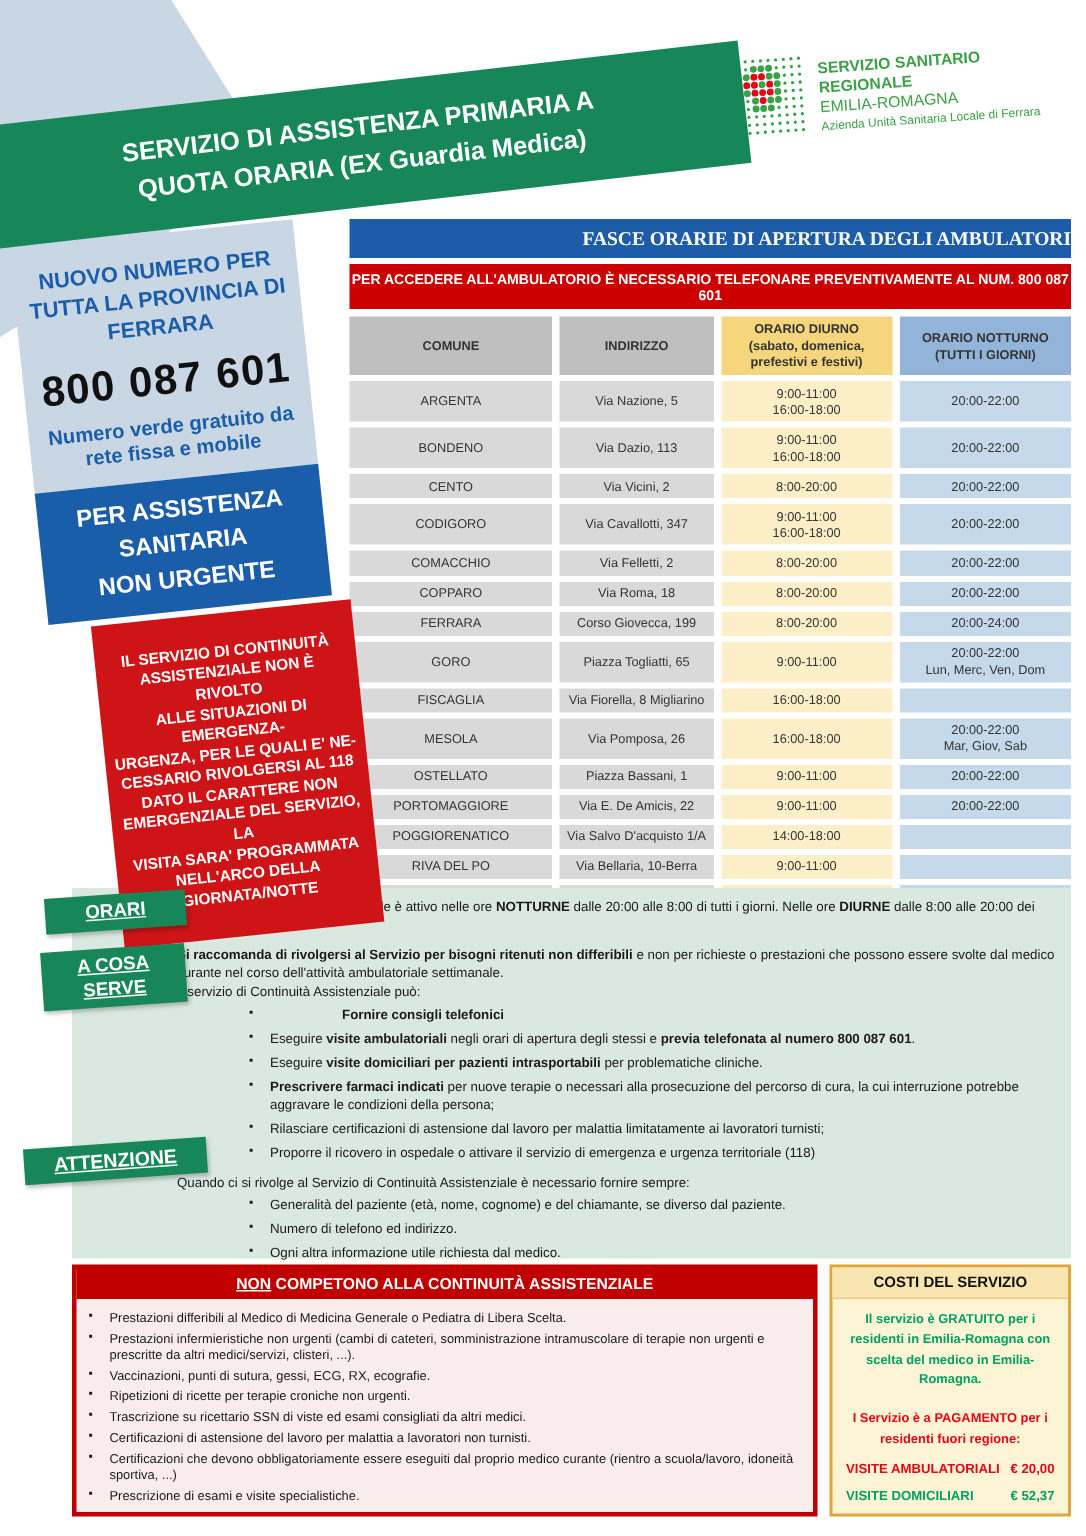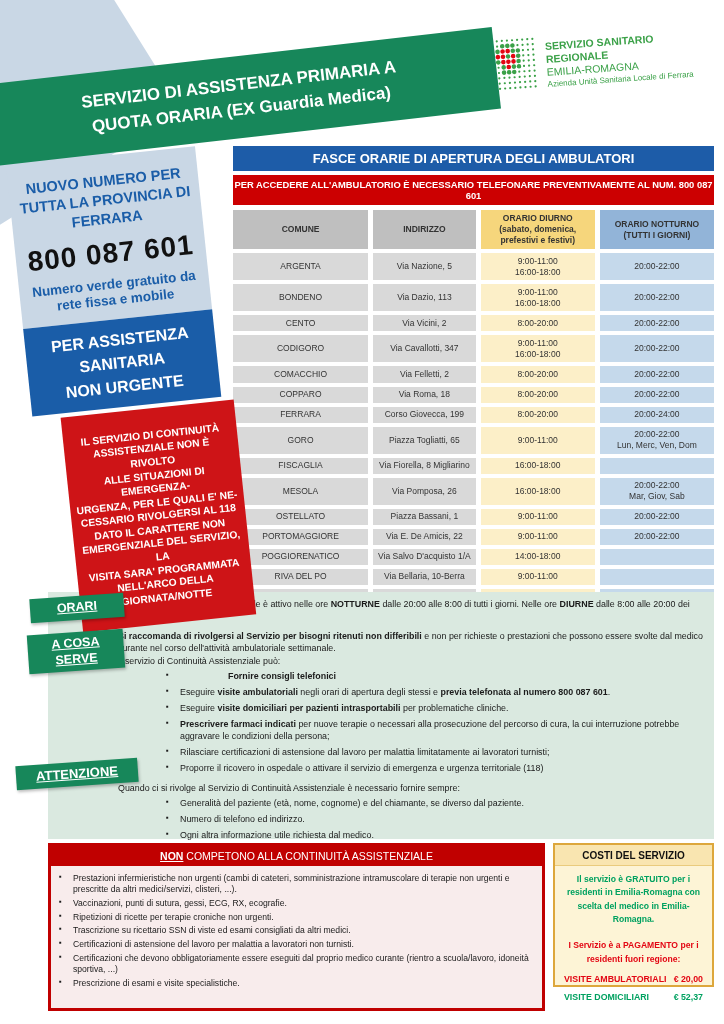--- a/index.html
+++ b/index.html
@@ -30,21 +30,21 @@
   .side-title{color:#1A5DA8;font-weight:bold;font-size:14.5px;line-height:1.3;white-space:pre-line;}
   .side-phone{color:#111;font-weight:bold;font-size:28px;margin:9px 0 7px;letter-spacing:1px;}
   .side-note{color:#1A5DA8;font-weight:bold;font-size:13.5px;line-height:1.25;white-space:pre-line;}
   .side-blue{background:#1A5DA8;color:#fff;font-weight:bold;font-size:16px;line-height:1.45;
              text-align:center;padding:9px 4px;white-space:pre-line;}
   .side-red{background:#CE1417;color:#fff;font-weight:bold;font-size:10.3px;line-height:1.32;
             text-align:center;padding:20px 6px;margin:4px -12px 0 28px;white-space:pre-line;}
 
   
   .tablewrap{position:absolute;left:233px;top:146px;width:481px;}
-  .tbl-title{background:#1D5CA8;color:#fff;font-weight:bold;font-size:13px;text-align:center;padding:5px 0;}
+  .tbl-title{background:#1D5CA8;color:#fff;font-weight:bold;font-size:13px;text-align:right;padding:5px 0;font-family:Liberation Serif, serif;}
   .tbl-notice{background:#CC0001;color:#fff;font-weight:bold;font-size:9.4px;text-align:center;
               padding:4px 0;margin-top:4px;}
   table.sched{border-collapse:separate;border-spacing:5px 4px;width:calc(100% + 10px);margin:1px -5px 0;}
   table.sched th{font-size:8.5px;font-weight:bold;color:#333;padding:3px 2px;line-height:1.3;
                  white-space:pre-line;text-align:center;vertical-align:middle;}
   table.sched td{font-size:8.5px;color:#333;padding:2.5px 2px;text-align:center;vertical-align:middle;
                  line-height:1.3;white-space:pre-line;}
   .h-gray{background:#BFBFBF;margin-left:20px;} .h-yellow{background:#F6D67C;} .h-blue{background:#92B4D8;}
   .c-com{background:#D9D9D9;font-weight:normal;} .c-ind{background:#D9D9D9;}
   .c-yel{background:#FCEFC8;} .c-blu{background:#C5D9EB;}
@@ -66,21 +66,21 @@
   .lbl-att{left:16px;top:762px;width:106px;font-size:13px;}
 
   
   .nonbox{position:absolute;left:48px;top:843px;width:497px;height:168px;border:3px solid #C00000;
           background:#F8ECEC;box-sizing:border-box;}
   .nonbox-h{background:#C00000;color:#fff;text-align:center;font-weight:bold;font-size:10.5px;padding:4px 0;}
   .nonbox ul.sq{margin:7px 10px 0 8px;}
   .nonbox ul.sq li{font-size:8.6px;margin-bottom:2.8px;line-height:1.28;}
 
   
-  .costi{position:absolute;left:553px;top:843px;width:161px;height:144px;border:2px solid #DDA73C;
+  .costi{position:absolute;left:553px;top:843px;width:161px;height:168px;border:2px solid #DDA73C;
          background:#FDF4D6;box-sizing:border-box;text-align:center;}
   .costi-title{font-weight:bold;font-size:10px;color:#111;padding:5px 0 4px;background:#F9E5B0;
                border-bottom:1px solid #EACB7D;}
   .costi-free{color:#00A160;font-weight:bold;font-size:8.6px;line-height:1.55;padding:7px 8px 0;}
   .costi-pay{color:#E30613;font-weight:bold;font-size:8.6px;line-height:1.55;padding:13px 12px 0;}
   .price{display:flex;justify-content:space-between;padding:0 9px;font-weight:bold;font-size:8.8px;margin-top:8px;}
   .price.red{color:#E30613;} .price.green{color:#00A160;}
 </style>
 </head>
 <body>
@@ -385,23 +385,24 @@
     <p class="tight">Quando ci si rivolge al Servizio di Continuità Assistenziale è necessario fornire sempre:</p>
     <ul class="sq">
 
     <li>Generalità del paziente (età, nome, cognome) e del chiamante, se diverso dal paziente.</li>
         <li>Numero di telefono ed indirizzo.</li>
         <li>Ogni altra informazione utile richiesta dal medico.</li>
       </ul>
   </div>
 
   <div class="nonbox">
-    <div class="nonbox-h"><span style="font-weight: bold; text-decoration: underline;">NON</span><span style="font-weight: normal;"> COMPETONO ALLA CONTINUITÀ ASSISTENZIALE</span></div>
+    <div class="nonbox-h"><span style="font-weight: bold; text-decoration: underline;">NON</span><span style="font-weight: bold;"> COMPETONO ALLA CONTINUITÀ ASSISTENZIALE</span></div>
     <ul class="sq">
 
+    <li>Prestazioni differibili al Medico di Medicina Generale o Pediatra di Libera Scelta.</li>
         <li>Prestazioni infermieristiche non urgenti (cambi di cateteri, somministrazione intramuscolare di terapie non urgenti e prescritte da altri medici/servizi, clisteri, ...).</li>
         <li>Vaccinazioni, punti di sutura, gessi, ECG, RX, ecografie.</li>
         <li>Ripetizioni di ricette per terapie croniche non urgenti.</li>
         <li>Trascrizione su ricettario SSN di viste ed esami consigliati da altri medici.</li>
         <li>Certificazioni di astensione del lavoro per malattia a lavoratori non turnisti.</li>
         <li>Certificazioni che devono obbligatoriamente essere eseguiti dal proprio medico curante (rientro a scuola/lavoro, idoneità sportiva, ...)</li>
         <li>Prescrizione di esami e visite specialistiche.</li>
       </ul>
   </div>
 

